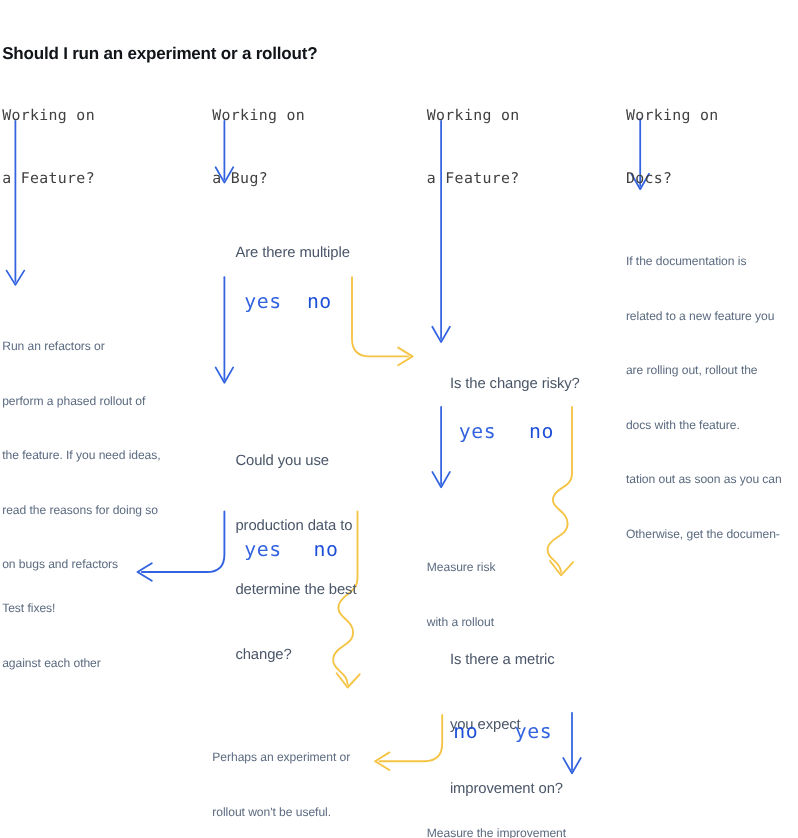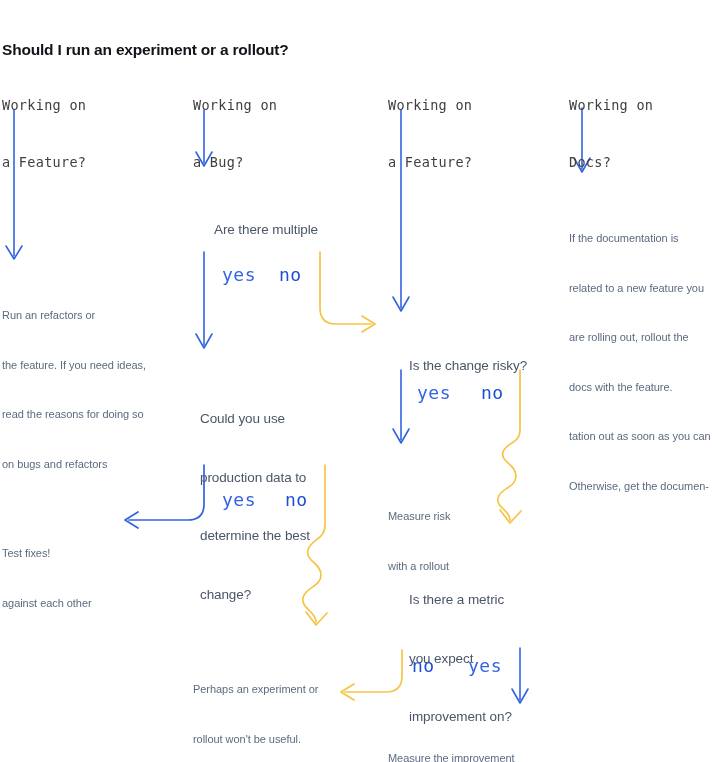--- a/index.html
+++ b/index.html
@@ -156,32 +156,33 @@
     <div>Working on</div>
     <div>a Feature?</div>
   </div>
   <div class="txt colhead" style="left:569px; top:58px;">
     <div>Working on</div>
     <div>Docs?</div>
   </div>
 
   <div class="txt body" style="left:2px; top:274px;">
     <div>Run an refactors or</div>
+    <div>perform a phased rollout of</div>
     <div>the feature. If you need ideas,</div>
     <div>read the reasons for doing so</div>
     <div>on bugs and refactors</div>
   </div>
 
   <div class="txt question" style="left:193px; top:181px;">
     <div>Are there multiple</div>
   </div>
   <div class="txt lbl lbl-yes" style="left:222px; top:232px;">yes</div>
   <div class="txt lbl lbl-no" style="left:279px; top:232px;">no</div>
 
-  <div class="txt question" style="left:179px; top:370px;">
+  <div class="txt question" style="left:193px; top:370px;">
     <div>Could you use</div>
     <div>production data to</div>
     <div>determine the best</div>
     <div>change?</div>
   </div>
   <div class="txt lbl lbl-yes" style="left:222px; top:457px;">yes</div>
   <div class="txt lbl lbl-no" style="left:285px; top:457px;">no</div>
 
   <div class="txt body" style="left:2px; top:512px;">
     <div>Test fixes!</div>
@@ -189,21 +190,21 @@
   </div>
 
   <div class="txt body" style="left:193px; top:648px;">
     <div>Perhaps an experiment or</div>
     <div>rollout won't be useful.</div>
     
     
     
   </div>
 
-  <div class="txt question" style="left:388px; top:317px;">
+  <div class="txt question" style="left:388px; top:300px;">
     <div>Is the change risky?</div>
   </div>
   <div class="txt lbl lbl-yes" style="left:417px; top:350px;">yes</div>
   <div class="txt lbl lbl-no" style="left:481px; top:350px;">no</div>
 
   <div class="txt body" style="left:388px; top:475px;">
     <div>Measure risk</div>
     <div>with a rollout</div>
   </div>
 

